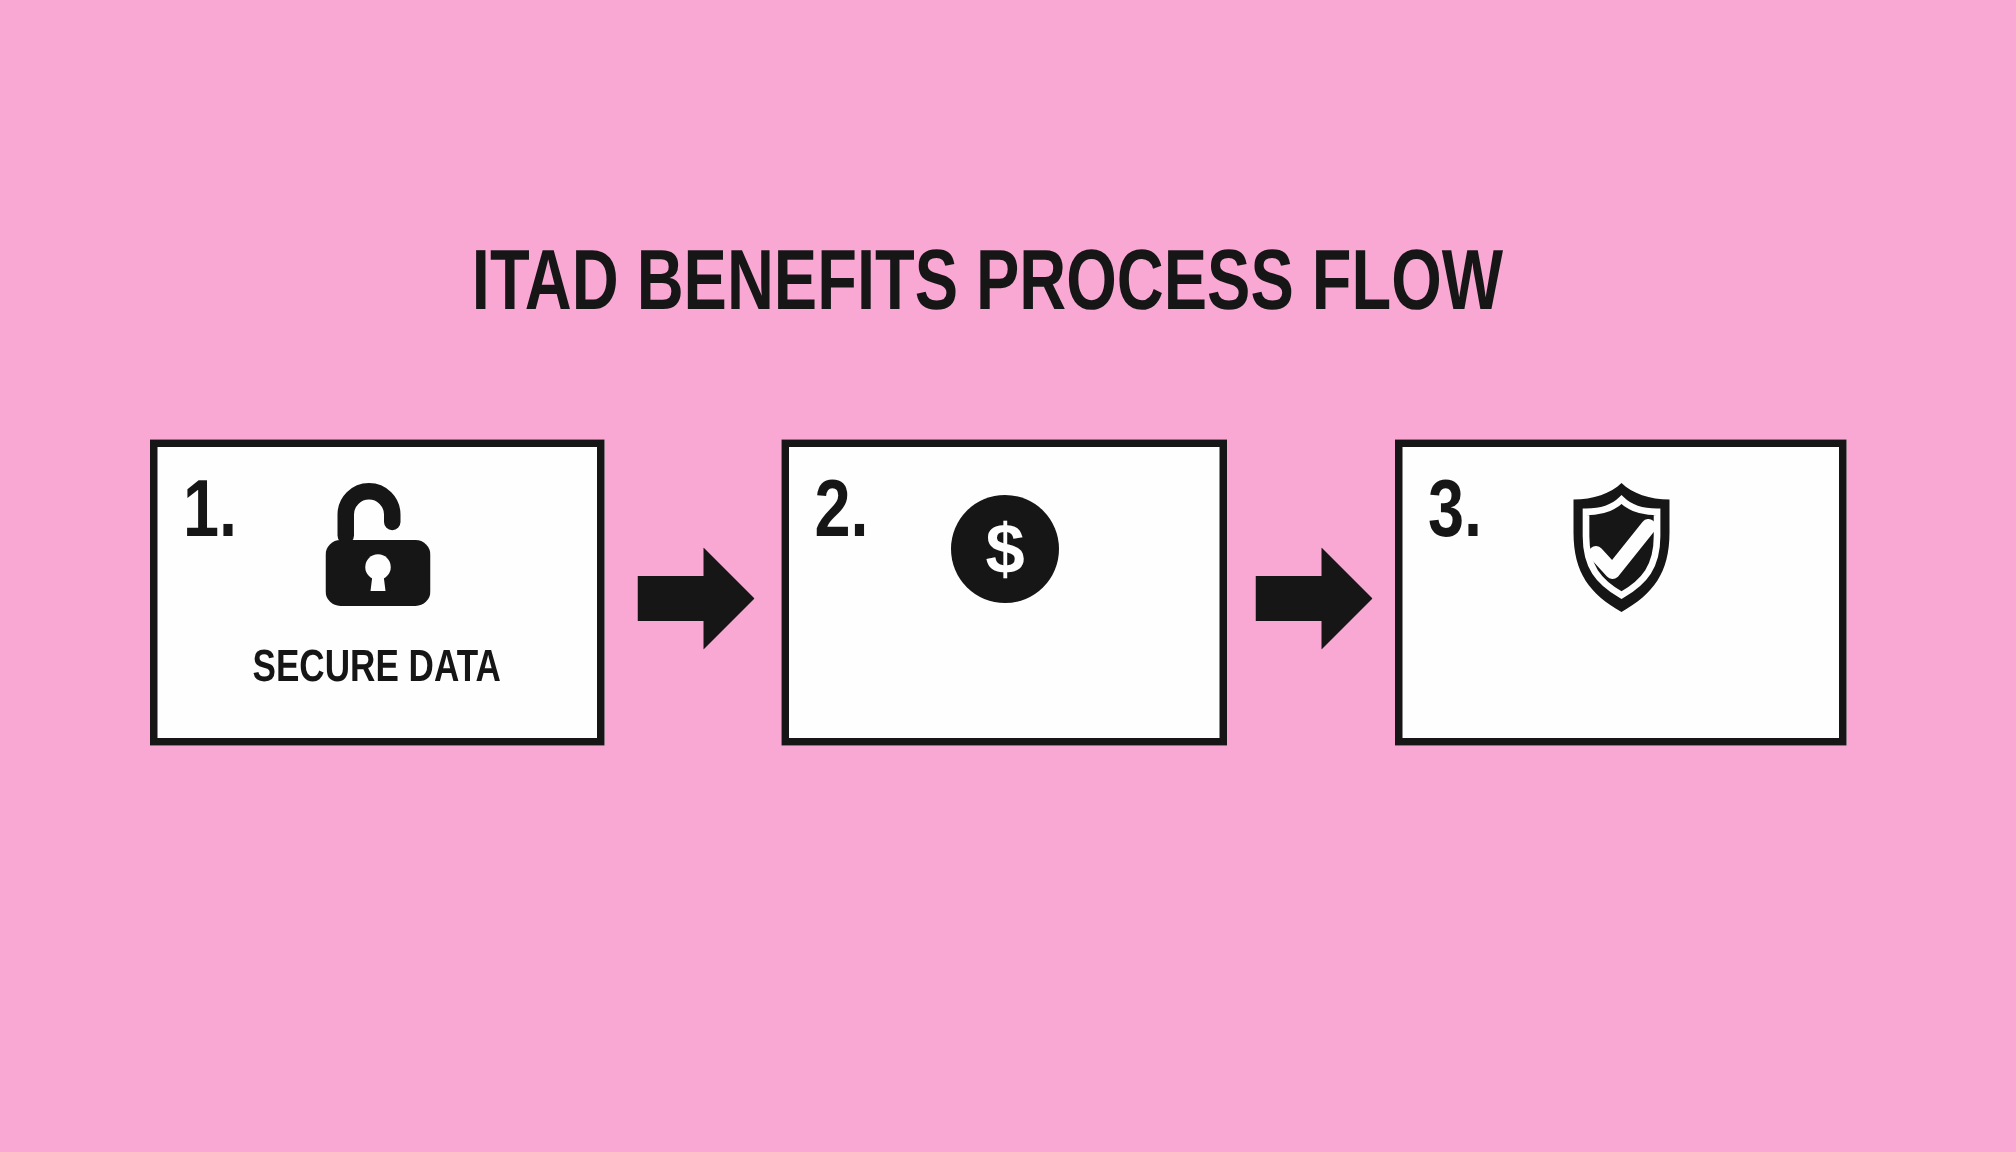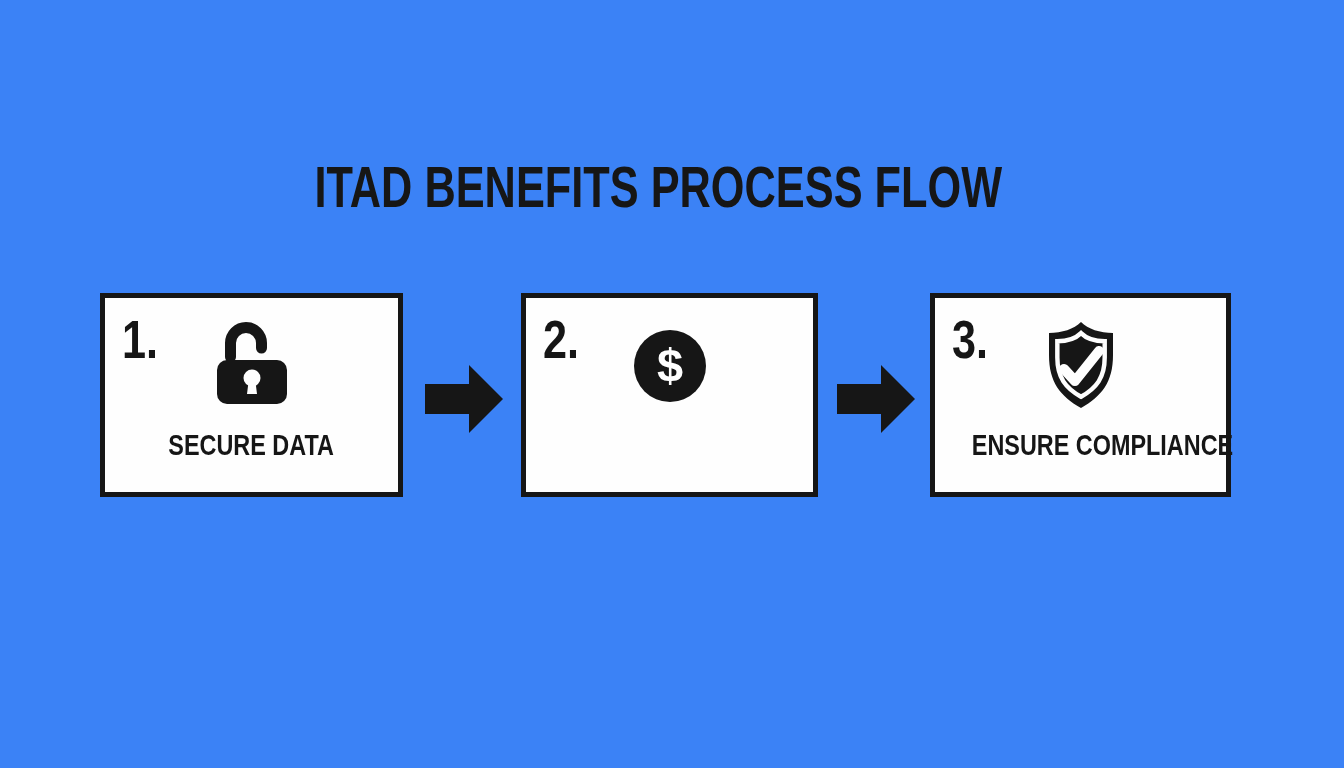--- a/index.html
+++ b/index.html
@@ -2,21 +2,21 @@
 <html><head>
 <meta charset="utf-8">
 <style>
   html,body{margin:0;padding:0;}
   body{
     width:1344px;height:768px;overflow:hidden;
     background:#fdfdfd;
     font-family:"Liberation Sans",sans-serif;
     color:#161616;
   }
-  .canvas{position:relative;width:1344px;height:768px;background:#3b82f6;}
+  .canvas{position:relative;width:1344px;height:768px;background:#f9a8d4;}
 
   .title{
     position:absolute;top:156px;left:-14px;width:100%;
     margin:0;text-align:center;
     font-size:57px;font-weight:700;line-height:1.1;
     white-space:nowrap;color:#161616;
   }
   .cond{display:inline-block;transform:scaleX(0.76);transform-origin:50% 50%;white-space:nowrap;}
 
   .step-box{
@@ -105,18 +105,15 @@
     </span>
     <span class="icon icon-shield">
       <svg width="76" height="88" viewBox="0 0 76 88" aria-hidden="true">
         <path d="M38 1 C31 8 19 12 6 12 L6 34 C6 61 17 75 38 87 C59 75 70 61 70 34 L70 12 C57 12 45 8 38 1 Z" fill="#161616"></path>
         <g transform="translate(9.9,11.4) scale(0.74)">
           <path d="M38 1 C31 8 19 12 6 12 L6 34 C6 61 17 75 38 87 C59 75 70 61 70 34 L70 12 C57 12 45 8 38 1 Z" fill="none" stroke="#fefefe" stroke-width="6"></path>
         </g>
         <path d="M21 48 L32 60 L56 30" fill="none" stroke="#fefefe" stroke-width="10" stroke-linecap="round" stroke-linejoin="round"></path>
       </svg>
     </span>
-    <div class="label">
-      <span class="cond">ENSURE COMPLIANCE</span>
-    </div>
   </section>
 
 </div>
 
 </body></html>

